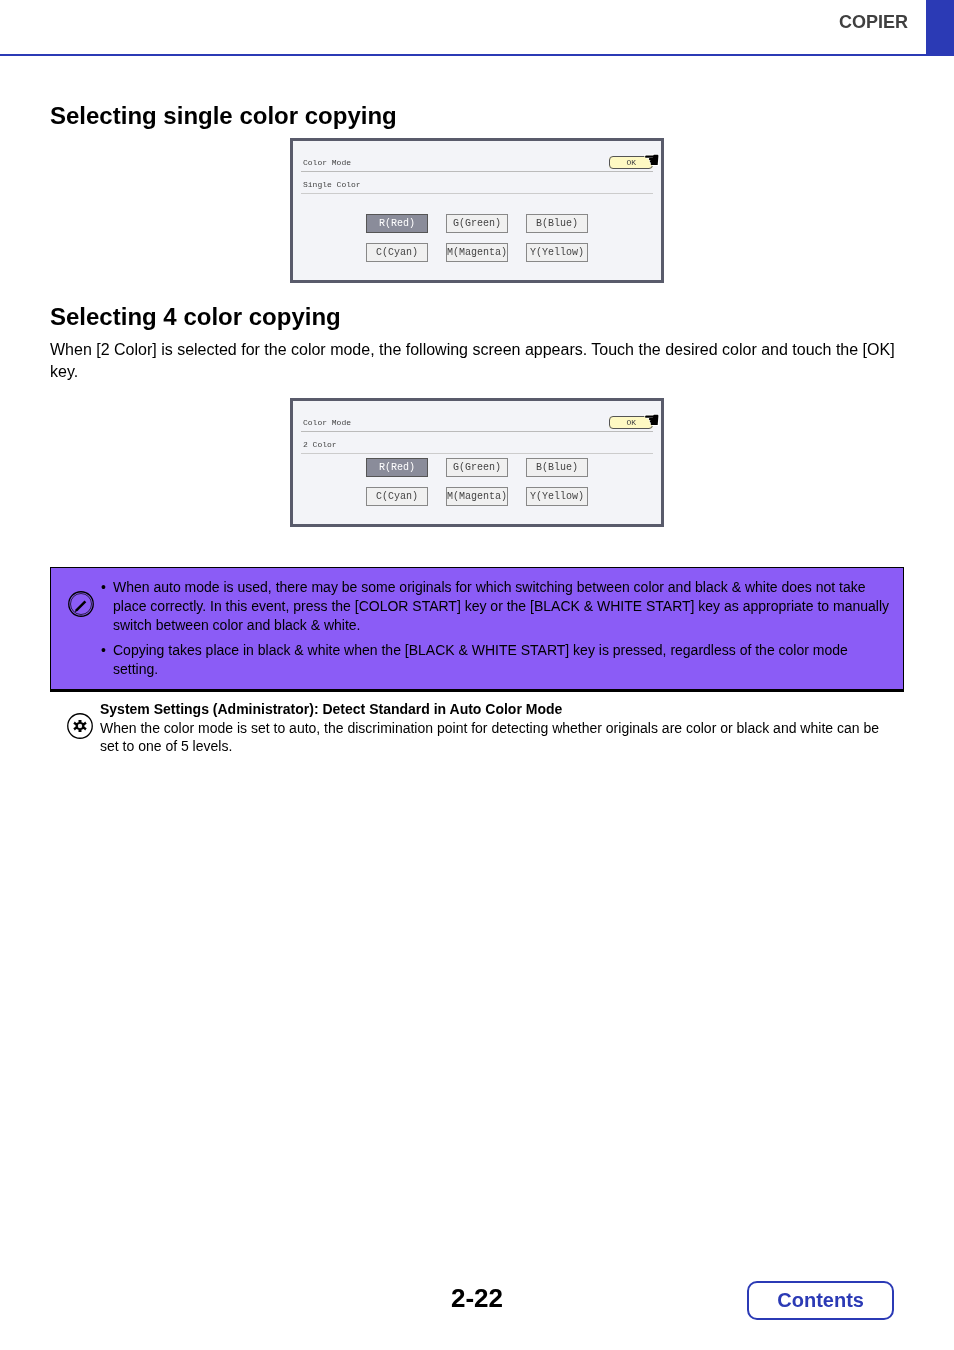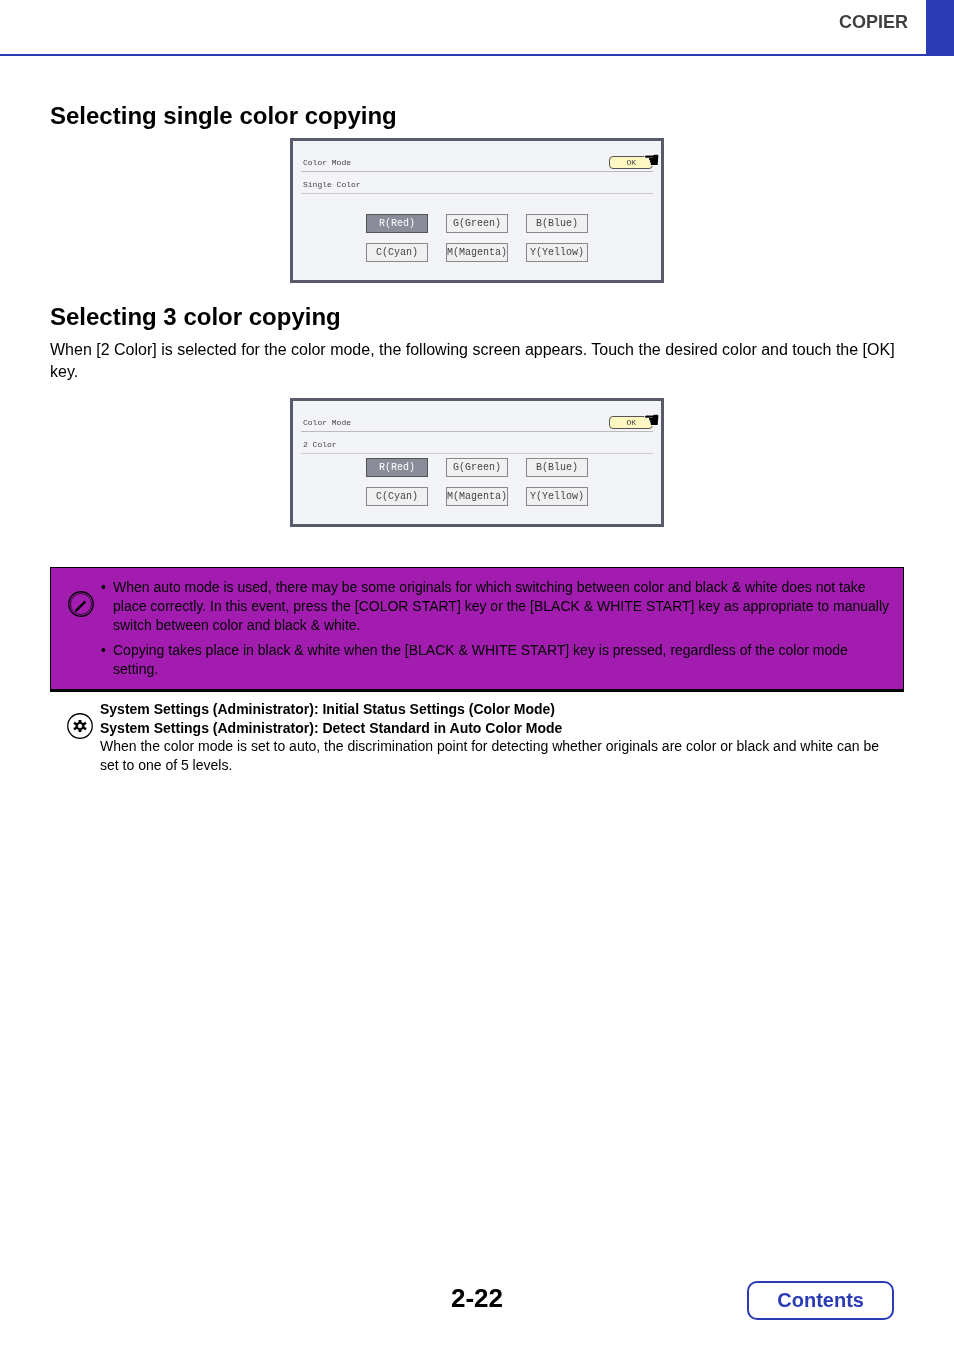--- a/index.html
+++ b/index.html
@@ -111,21 +111,21 @@
   }
   .color-btn.selected {
     background: #8a8c9a;
     color: #fff;
     border-color: #555;
   }
   .note-block {
     border: 1px solid #000;
     border-left: 1px solid #000;
     border-right: 1px solid #000;
-    background: #a21caf;
+    background: #8b5cf6;
     display: flex;
     padding: 10px 10px;
     margin-top: 40px;
   }
   .note-icon-col {
     width: 40px; flex-shrink: 0;
     display: flex; justify-content: center; align-items: flex-start;
     padding-top: 12px;
   }
   .note-icon {
@@ -201,21 +201,21 @@
         <div class="color-btn">B(Blue)</div>
       </div>
       <div class="btn-row">
         <div class="color-btn">C(Cyan)</div>
         <div class="color-btn">M(Magenta)</div>
         <div class="color-btn">Y(Yellow)</div>
       </div>
     </div>
   </div>
 
-  <h2>Selecting 3 color copying</h2>
+  <h2>Selecting 4 color copying</h2>
   <div class="para">When [2 Color] is selected for the color mode, the following screen appears. Touch the desired color and touch the [OK] key.</div>
 
   <div class="screen-panel">
     <div class="panel-header">
       <span class="panel-title">Color Mode</span>
       <span class="ok-wrap">
         <span class="ok-btn">OK</span>
         <span class="hand-cursor">☚</span>
       </span>
     </div>
@@ -254,21 +254,20 @@
     <div class="note-icon-col">
       <svg class="note-icon" viewBox="0 0 32 32">
         <circle cx="16" cy="16" r="14" fill="none" stroke="#000" stroke-width="1.5"></circle>
         <g transform="translate(16,16)">
           <path d="M-2 -8 L2 -8 L2 -5 L5 -4 L7 -6 L9 -3 L6 -1 L6 1 L9 3 L7 6 L5 4 L2 5 L2 8 L-2 8 L-2 5 L-5 4 L-7 6 L-9 3 L-6 1 L-6 -1 L-9 -3 L-7 -6 L-5 -4 L-2 -5 Z" fill="#000" transform="scale(0.85)"></path>
           <circle cx="0" cy="0" r="2.5" fill="#ebebeb"></circle>
         </g>
       </svg>
     </div>
     <div class="admin-text">
-      <div class="bold">System Settings (Administrator): Initial Status Settings (Color Mode)</div>
       <div class="bold">System Settings (Administrator): Detect Standard in Auto Color Mode</div>
       <div>When the color mode is set to auto, the discrimination point for detecting whether originals are color or black and white can be set to one of 5 levels.</div>
     </div>
   </div>
 
 </div>
 
 <div class="page-num">2-22</div>
 <div class="contents-btn">Contents</div>
 

